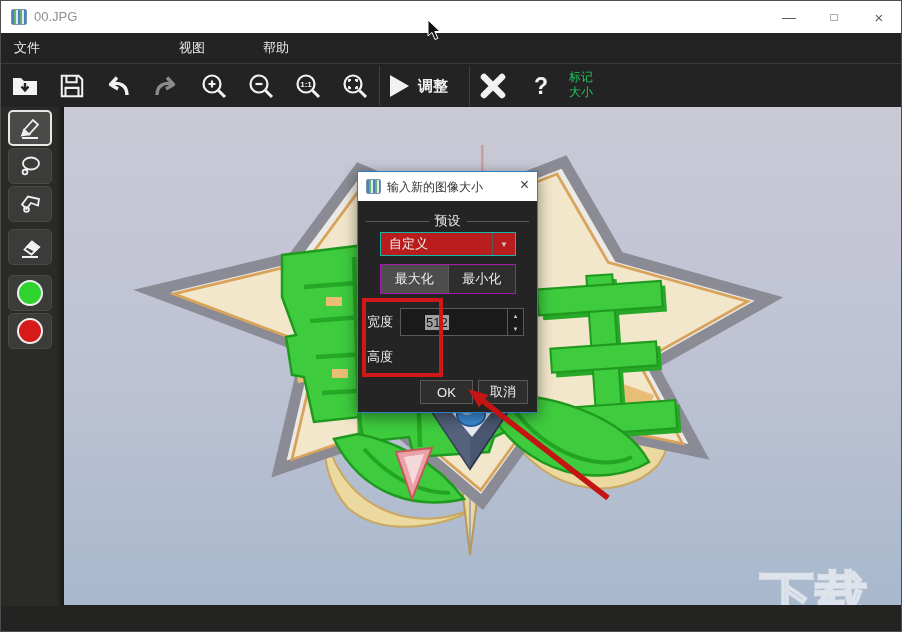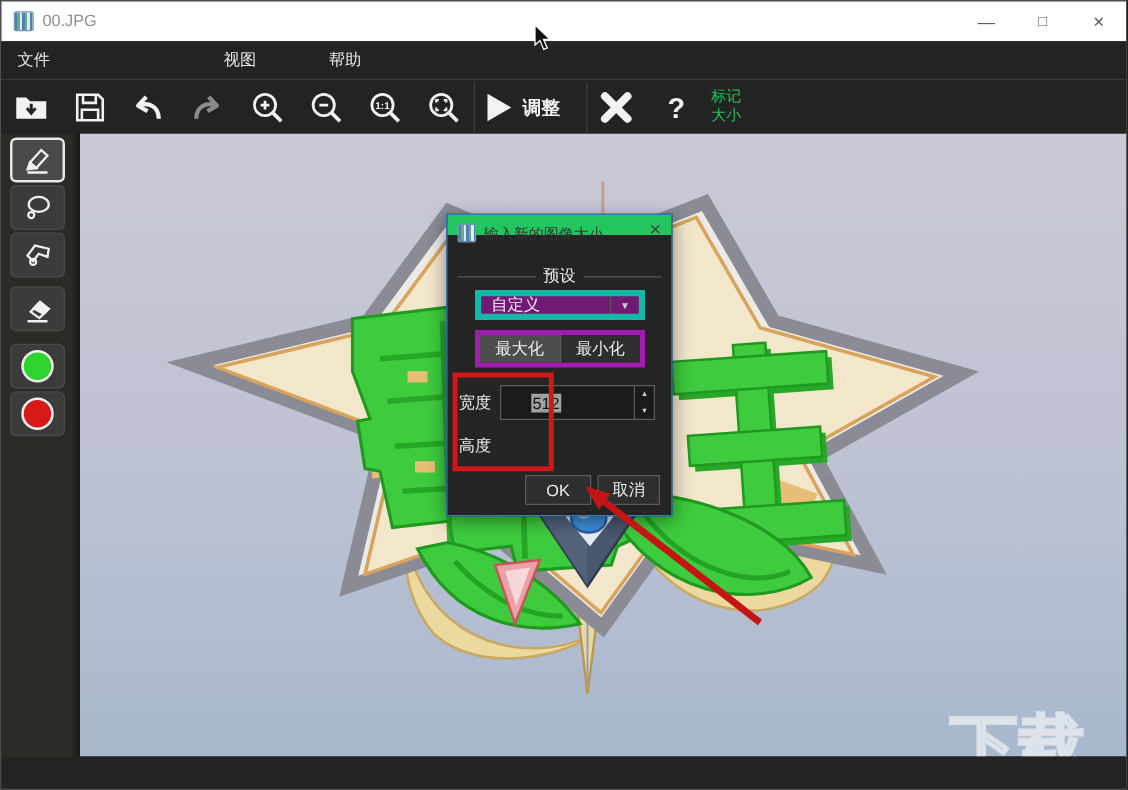--- a/index.html
+++ b/index.html
@@ -64,37 +64,37 @@
   
   .statusbar { position:absolute; left:0; top:604px; width:100%; height:28px; background:#2b2b28;
                border-top:1px solid #171717; z-index:30; }
   .zoom-level { position:absolute; right:24px; top:7px; color:#cccccc; font-size:13px; }
   .resize-grip { position:absolute; right:3px; bottom:3px; }
 
   
   .dialog { position:absolute; left:356px; top:170px; width:181px; height:242px;
             background:#242424; border:1px solid #2f7cc0; z-index:50;
             box-shadow:0 4px 14px rgba(0,0,0,.45); }
-  .dlg-titlebar { position:absolute; left:0; top:0; width:100%; height:16px; background:#22c55e; }
+  .dlg-titlebar { position:absolute; left:0; top:0; width:100%; height:29px; background:#ffffff; }
   .dlg-icon { position:absolute; left:8px; top:7px; width:15px; height:15px;
               border:1px solid #7a93b5; border-radius:2px;
               background:repeating-linear-gradient(90deg,#4a7fc0 0 2px,#6ab06a 2px 4px,#dfe8f4 4px 6px); }
   .dlg-title { position:absolute; left:29px; top:7px; font-size:12px; color:#333333; }
   .dlg-close { position:absolute; right:8px; top:4px; font-size:16px; color:#444444; }
   .preset-row { position:absolute; left:8px; top:40px; width:163px; display:flex;
                 align-items:center; gap:6px; color:#eeeeee; font-size:13px; }
   .preset-row::before,.preset-row::after { content:""; flex:1; height:1px; background:#5a5a5a; }
   .dlg-dropdown { position:absolute; left:22px; top:60px; width:136px; height:24px;
-                  background:#701a75; border:5px solid #14b8a6; color:#eeeeee; font-size:13px;
+                  background:#b91c1c; border:1px solid #14b8a6; color:#eeeeee; font-size:13px;
                   display:flex; align-items:center; }
   .dd-value { padding-left:8px; flex:1; }
   .dd-arrow { width:23px; height:100%; border-left:1px solid #5a5a5a; display:flex;
               align-items:center; justify-content:center; font-size:8px; color:#cccccc; }
   .maxmin { position:absolute; left:22px; top:92px; width:136px; height:30px;
-            border:4px solid #a21caf; display:flex; }
+            border:1px solid #a21caf; display:flex; }
   .mm-btn { flex:1; display:flex; align-items:center; justify-content:center;
             color:#eeeeee; font-size:13px; }
   .mm-max { background:#4d4d4d; } .mm-min { background:#2e2e2e; border-left:1px solid #5a5a5a; }
   .fld-label { position:absolute; left:9px; width:30px; color:#eeeeee; font-size:13px; }
   .fld-input { position:absolute; left:42px; width:124px; height:28px; background:#1a1a1a;
                border:1px solid #5a5a5a; display:flex; align-items:center; color:#cccccc; font-size:13px;padding-left:16px; }
   .fld-text { padding-left:7px; flex:1; }
   .sel-text { background:#a0a0a0; color:#111111; padding:0 1px; border-left:1px solid #111; }
   .fld-spin { width:16px; height:100%; border-left:1px solid #5a5a5a; display:flex;
               flex-direction:column; }

